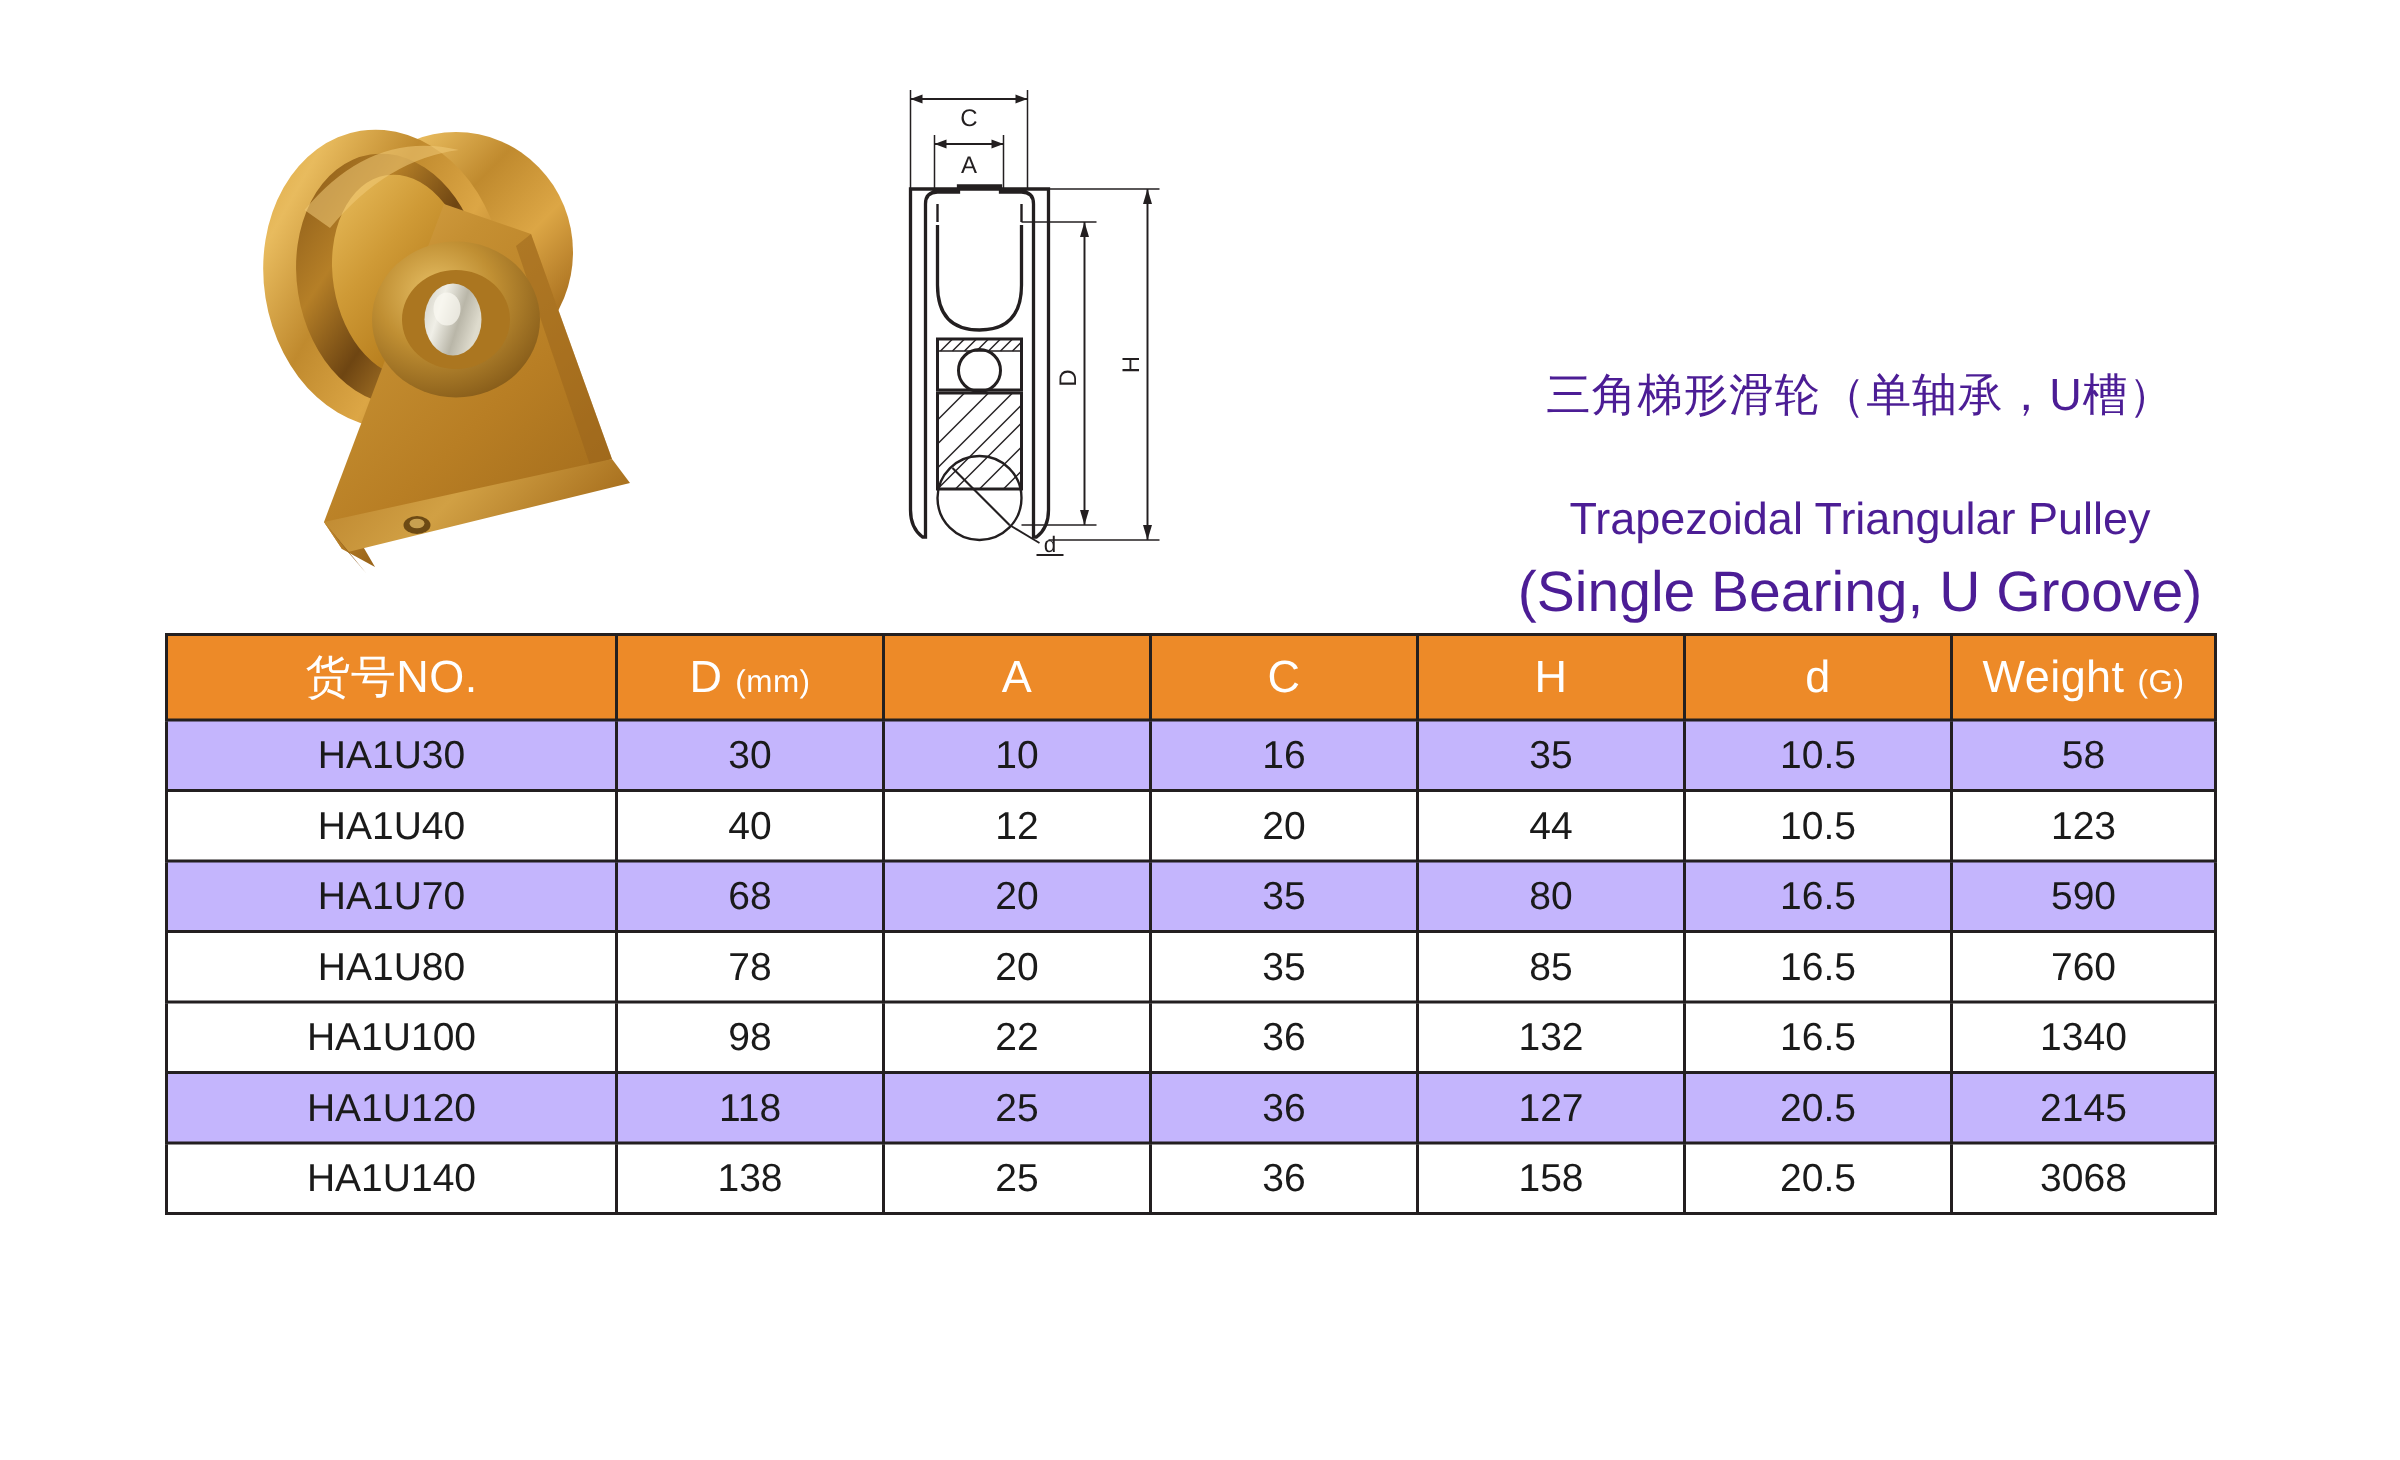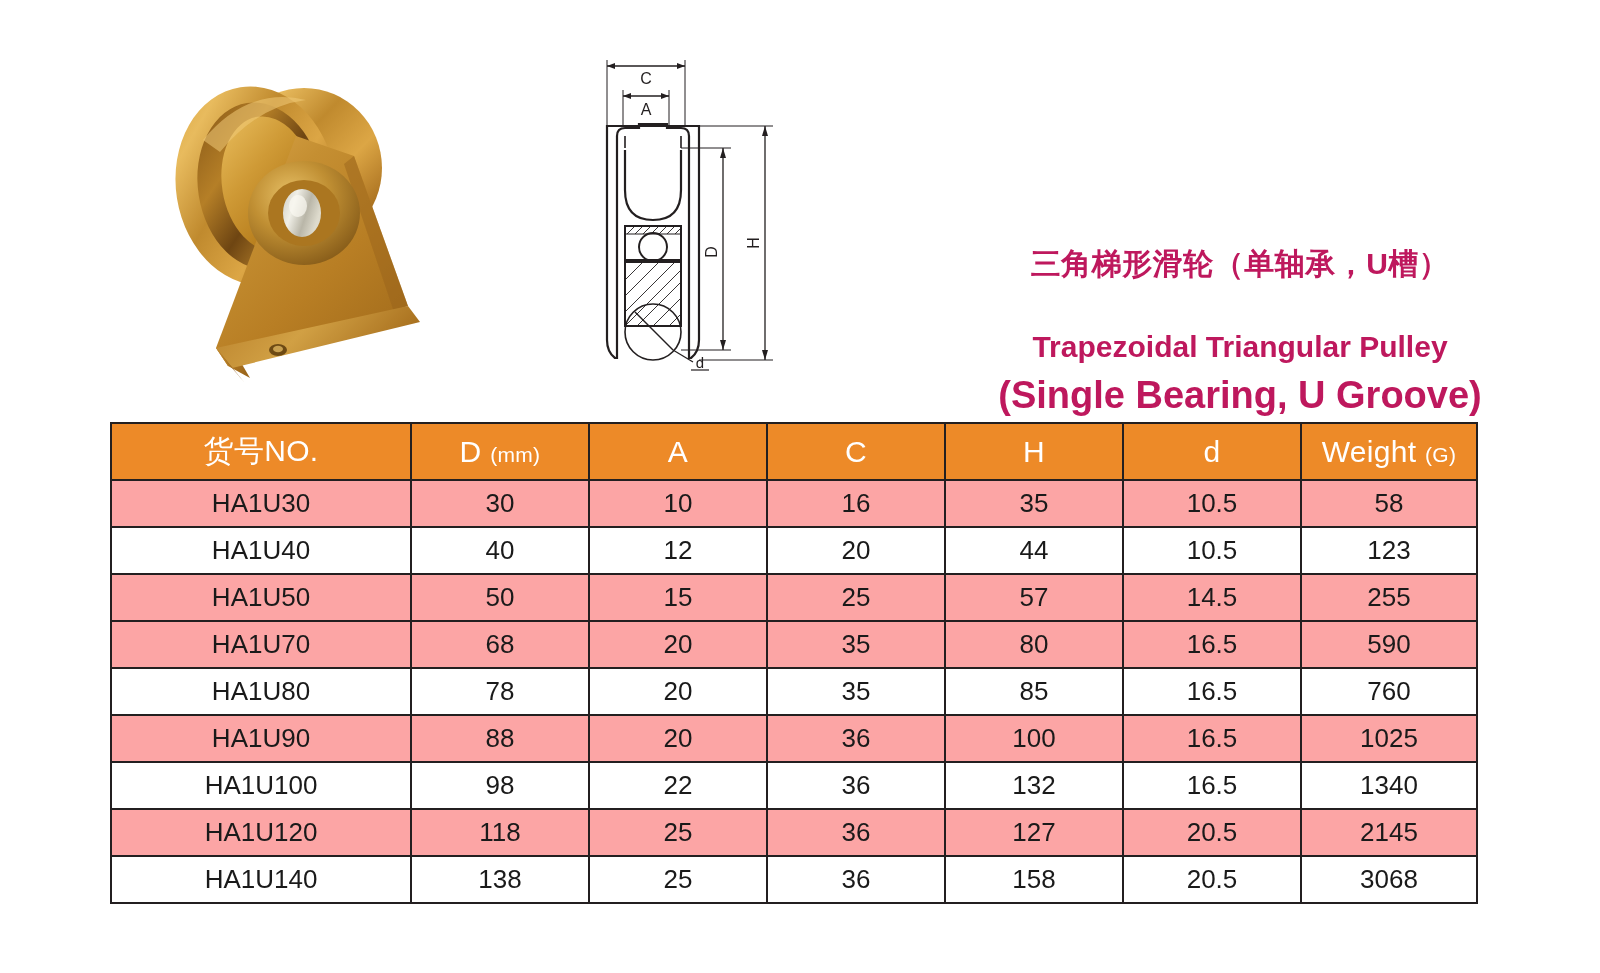--- a/index.html
+++ b/index.html
@@ -43,22 +43,21 @@
   }
   #technical-drawing svg { display: block; width: 100%; height: 100%; }
 
   
   #title-block {
     position: absolute;
     left: 940px;
     top: 243px;
     width: 600px;
     text-align: center;
-    color: #be185d;
-    font-weight: bold;
+    color: #4c1d95;
   }
   .title-cn {
     font-size: 30px;
     line-height: 1.38;
     letter-spacing: 0.5px;
     white-space: nowrap;
   }
   .title-en1 {
     font-size: 30px;
     line-height: 1.42;
@@ -98,21 +97,21 @@
   }
   table.spec thead th .unit {
     font-size: 21px;
   }
   table.spec tbody td {
     height: 43px;
     font-size: 26px;
     background: #ffffff;
   }
   table.spec tbody tr.alt td {
-    background: #fca5a5;
+    background: #c4b5fd;
   }
   
   col.c-no      { width: 300px; }
   col.c-d       { width: 178px; }
   col.c-a       { width: 178px; }
   col.c-c       { width: 178px; }
   col.c-h       { width: 178px; }
   col.c-dd      { width: 178px; }
   col.c-weight  { width: 176px; }
 </style>
@@ -335,54 +334,36 @@
       <tr>
         <td>HA1U40</td>
         <td>40</td>
         <td>12</td>
         <td>20</td>
         <td>44</td>
         <td>10.5</td>
         <td>123</td>
       </tr>
       <tr class="alt">
-        <td>HA1U50</td>
-        <td>50</td>
-        <td>15</td>
-        <td>25</td>
-        <td>57</td>
-        <td>14.5</td>
-        <td>255</td>
-      </tr>
-      <tr class="alt">
         <td>HA1U70</td>
         <td>68</td>
         <td>20</td>
         <td>35</td>
         <td>80</td>
         <td>16.5</td>
         <td>590</td>
       </tr>
       <tr>
         <td>HA1U80</td>
         <td>78</td>
         <td>20</td>
         <td>35</td>
         <td>85</td>
         <td>16.5</td>
         <td>760</td>
-      </tr>
-      <tr class="alt">
-        <td>HA1U90</td>
-        <td>88</td>
-        <td>20</td>
-        <td>36</td>
-        <td>100</td>
-        <td>16.5</td>
-        <td>1025</td>
       </tr>
       <tr>
         <td>HA1U100</td>
         <td>98</td>
         <td>22</td>
         <td>36</td>
         <td>132</td>
         <td>16.5</td>
         <td>1340</td>
       </tr>

